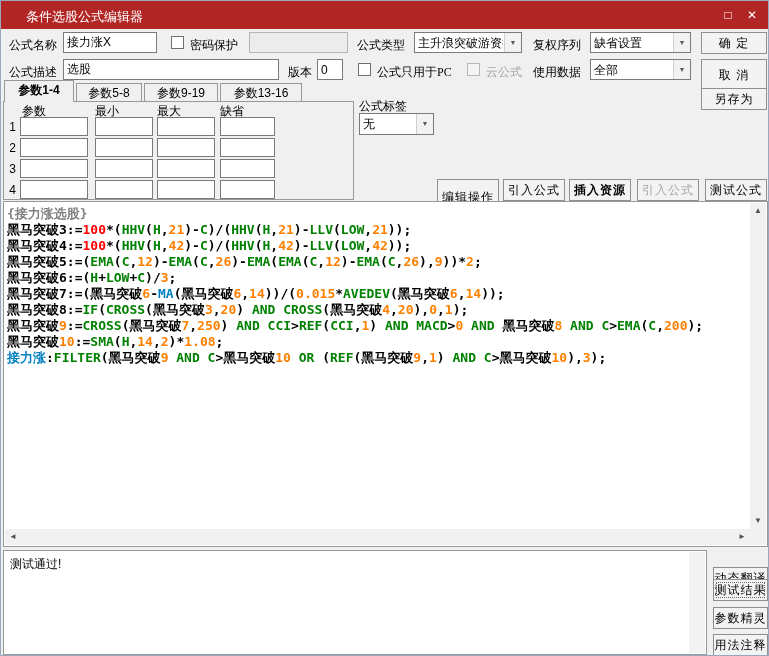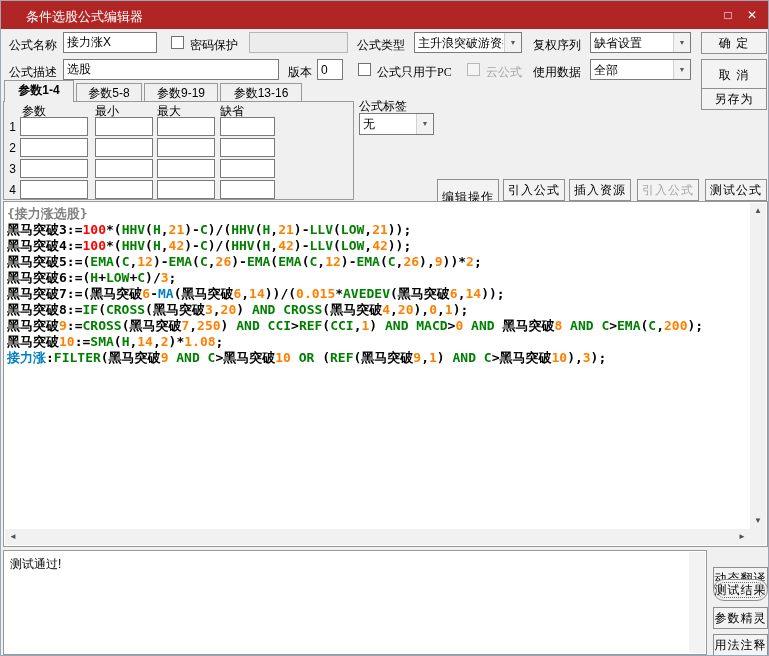--- a/index.html
+++ b/index.html
@@ -13,21 +13,21 @@
   .wbtn { position:absolute; top:0; width:24px; height:28px; color:#fff; text-align:center; line-height:28px; font-size:12px; }
   .wbtn.max { right:28px; }
   .wbtn.close { right:4px; }
 
   
   .lbl { position:absolute; white-space:nowrap;font-family:Liberation Serif, serif; }
   .inp { position:absolute; background:#fff; border:1px solid #7a7a7a; font-family:"Liberation Sans",sans-serif; font-size:12px; padding:1px 3px; }
   .inp.disabled { background:#ececec; border-color:#b5b5b5; }
   .btn { position:absolute; background:#f3f3f3; border:1px solid #8f8f8f; font-size:12px; text-align:center; line-height:20px; letter-spacing:1px; }
   .btn.disabled { color:#a6a6a6; }
-  .btn.focused { outline:1px dotted #666; outline-offset:-4px;border-radius:11px; }
+  .btn.focused { outline:1px dotted #666; outline-offset:-4px; }
   .cbbox { position:absolute; width:13px; height:13px; background:#fff; border:1px solid #707070; }
   .cbbox.disabled { border-color:#b8b8b8; background:#f4f4f4; }
   .lbl.disabled { color:#a6a6a6; }
   .combo { position:absolute; background:#fff; border:1px solid #7a7a7a; }
   .combo .cval { position:absolute; left:3px; top:2px; right:18px; overflow:hidden; white-space:nowrap; }
   .combo .carr { position:absolute; right:0; top:0; bottom:0; width:17px; background:#f2f2f2; border-left:1px solid #d0d0d0; color:#5a5a5a; font-size:7px; text-align:center; line-height:19px; }
 
   
   .tab { position:absolute; top:82px; height:19px; background:#f0f0f0; border:1px solid #999; border-bottom:none; text-align:center; line-height:18px; }
   .tab.active { top:79px; height:22px; font-weight:bold; z-index:2; background:#f0f0f0; }
@@ -135,21 +135,21 @@
   </div>
 
   <span class="lbl" style="left:358px;top:97px;">公式标签</span>
   <div class="combo" style="left:358px;top:112px;width:75px;height:22px;">
     <span class="cval">无</span>
     <span class="carr">▼</span>
   </div>
 
   <button class="btn" style="left:436px;top:178px;width:62px;height:36px;">编辑操作</button>
   <button class="btn" style="left:502px;top:178px;width:62px;height:22px;">引入公式</button>
-  <button class="btn" style="left:568px;top:178px;width:62px;height:22px;">插入资源</button>
+  <button class="btn" style="left:568px;top:178px;width:62px;height:22px;font-weight:bold;">插入资源</button>
   <button class="btn disabled" style="left:636px;top:178px;width:62px;height:22px;">引入公式</button>
   <button class="btn" style="left:704px;top:178px;width:62px;height:22px;">测试公式</button>
 
   <div class="codebox">
     <div class="codetext" id="code-lines"><div><span class="c-cm">{接力涨选股}</span></div><div><span class="c-k">黑马突破3:=</span><span class="c-r">100</span><span class="c-k">*(</span><span class="c-g">HHV</span><span class="c-k">(</span><span class="c-g">H</span><span class="c-k">,</span><span class="c-o">21</span><span class="c-k">)-</span><span class="c-g">C</span><span class="c-k">)/(</span><span class="c-g">HHV</span><span class="c-k">(</span><span class="c-g">H</span><span class="c-k">,</span><span class="c-o">21</span><span class="c-k">)-</span><span class="c-g">LLV</span><span class="c-k">(</span><span class="c-g">LOW</span><span class="c-k">,</span><span class="c-o">21</span><span class="c-k">));</span></div><div><span class="c-k">黑马突破4:=</span><span class="c-r">100</span><span class="c-k">*(</span><span class="c-g">HHV</span><span class="c-k">(</span><span class="c-g">H</span><span class="c-k">,</span><span class="c-o">42</span><span class="c-k">)-</span><span class="c-g">C</span><span class="c-k">)/(</span><span class="c-g">HHV</span><span class="c-k">(</span><span class="c-g">H</span><span class="c-k">,</span><span class="c-o">42</span><span class="c-k">)-</span><span class="c-g">LLV</span><span class="c-k">(</span><span class="c-g">LOW</span><span class="c-k">,</span><span class="c-o">42</span><span class="c-k">));</span></div><div><span class="c-k">黑马突破5:=(</span><span class="c-g">EMA</span><span class="c-k">(</span><span class="c-g">C</span><span class="c-k">,</span><span class="c-o">12</span><span class="c-k">)-</span><span class="c-g">EMA</span><span class="c-k">(</span><span class="c-g">C</span><span class="c-k">,</span><span class="c-o">26</span><span class="c-k">)-</span><span class="c-g">EMA</span><span class="c-k">(</span><span class="c-g">EMA</span><span class="c-k">(</span><span class="c-g">C</span><span class="c-k">,</span><span class="c-o">12</span><span class="c-k">)-</span><span class="c-g">EMA</span><span class="c-k">(</span><span class="c-g">C</span><span class="c-k">,</span><span class="c-o">26</span><span class="c-k">),</span><span class="c-o">9</span><span class="c-k">))*</span><span class="c-o">2</span><span class="c-k">;</span></div><div><span class="c-k">黑马突破6:=(</span><span class="c-g">H</span><span class="c-k">+</span><span class="c-g">LOW</span><span class="c-k">+</span><span class="c-g">C</span><span class="c-k">)/</span><span class="c-o">3</span><span class="c-k">;</span></div><div><span class="c-k">黑马突破7:=(黑马突破</span><span class="c-o">6</span><span class="c-k">-</span><span class="c-b">MA</span><span class="c-k">(黑马突破</span><span class="c-o">6</span><span class="c-k">,</span><span class="c-o">14</span><span class="c-k">))/(</span><span class="c-o">0.015</span><span class="c-k">*</span><span class="c-g">AVEDEV</span><span class="c-k">(黑马突破</span><span class="c-o">6</span><span class="c-k">,</span><span class="c-o">14</span><span class="c-k">));</span></div><div><span class="c-k">黑马突破8:=</span><span class="c-g">IF</span><span class="c-k">(</span><span class="c-g">CROSS</span><span class="c-k">(黑马突破</span><span class="c-o">3</span><span class="c-k">,</span><span class="c-o">20</span><span class="c-k">) </span><span class="c-g">AND</span><span class="c-k"> </span><span class="c-g">CROSS</span><span class="c-k">(黑马突破</span><span class="c-o">4</span><span class="c-k">,</span><span class="c-o">20</span><span class="c-k">),</span><span class="c-o">0</span><span class="c-k">,</span><span class="c-o">1</span><span class="c-k">);</span></div><div><span class="c-k">黑马突破</span><span class="c-o">9</span><span class="c-k">:=</span><span class="c-g">CROSS</span><span class="c-k">(黑马突破</span><span class="c-o">7</span><span class="c-k">,</span><span class="c-o">250</span><span class="c-k">) </span><span class="c-g">AND</span><span class="c-k"> </span><span class="c-g">CCI</span><span class="c-k">&gt;</span><span class="c-g">REF</span><span class="c-k">(</span><span class="c-g">CCI</span><span class="c-k">,</span><span class="c-o">1</span><span class="c-k">) </span><span class="c-g">AND</span><span class="c-k"> </span><span class="c-g">MACD</span><span class="c-k">&gt;</span><span class="c-o">0</span><span class="c-k"> </span><span class="c-g">AND</span><span class="c-k"> 黑马突破</span><span class="c-o">8</span><span class="c-k"> </span><span class="c-g">AND</span><span class="c-k"> </span><span class="c-g">C</span><span class="c-k">&gt;</span><span class="c-g">EMA</span><span class="c-k">(</span><span class="c-g">C</span><span class="c-k">,</span><span class="c-o">200</span><span class="c-k">);</span></div><div><span class="c-k">黑马突破</span><span class="c-o">10</span><span class="c-k">:=</span><span class="c-g">SMA</span><span class="c-k">(</span><span class="c-g">H</span><span class="c-k">,</span><span class="c-o">14</span><span class="c-k">,</span><span class="c-o">2</span><span class="c-k">)*</span><span class="c-o">1.08</span><span class="c-k">;</span></div><div><span class="c-b">接力涨</span><span class="c-k">:</span><span class="c-g">FILTER</span><span class="c-k">(黑马突破</span><span class="c-o">9</span><span class="c-k"> </span><span class="c-g">AND</span><span class="c-k"> </span><span class="c-g">C</span><span class="c-k">&gt;黑马突破</span><span class="c-o">10</span><span class="c-k"> </span><span class="c-g">OR</span><span class="c-k"> (</span><span class="c-g">REF</span><span class="c-k">(黑马突破</span><span class="c-o">9</span><span class="c-k">,</span><span class="c-o">1</span><span class="c-k">) </span><span class="c-g">AND</span><span class="c-k"> </span><span class="c-g">C</span><span class="c-k">&gt;黑马突破</span><span class="c-o">10</span><span class="c-k">),</span><span class="c-o">3</span><span class="c-k">);</span></div></div>
     <div class="vscroll">
       <span class="sarr up">▲</span>
       <span class="sarr dn">▼</span>
     </div>
     <div class="hscroll">

